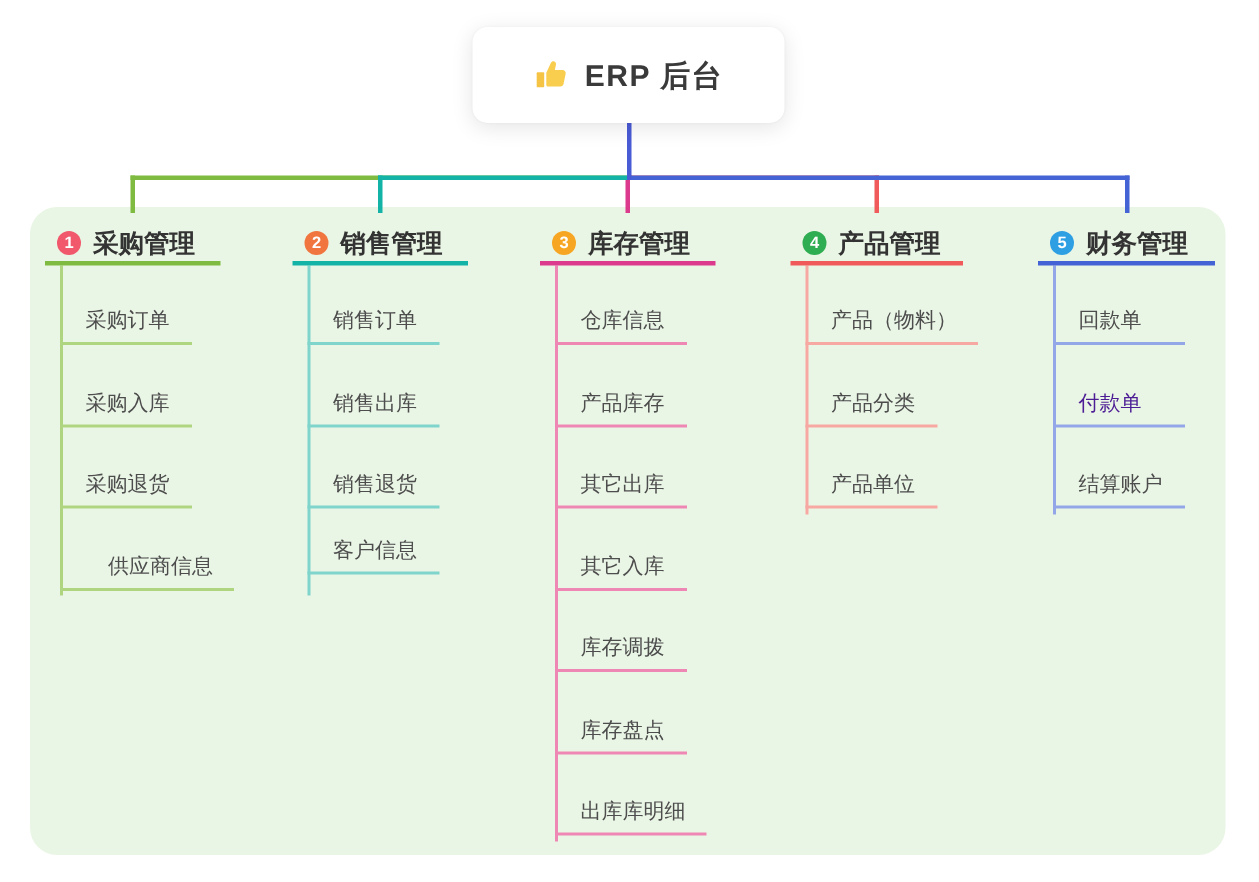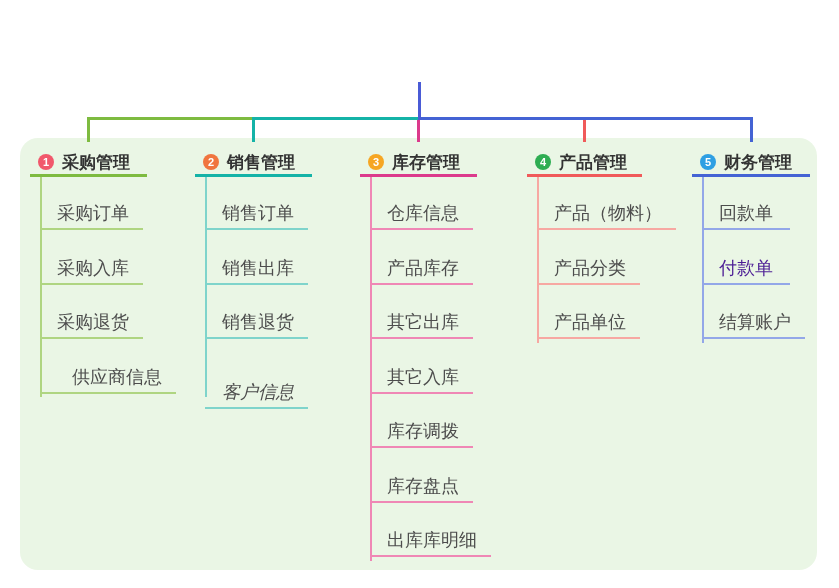--- a/index.html
+++ b/index.html
@@ -24,41 +24,50 @@
     border-bottom:3px solid;z-index:2;cursor:pointer;box-sizing:content-box;}
   .badge{width:16px;height:16px;border-radius:50%;margin-left:8px;color:#fff;font-size:11px;
     line-height:16px;text-align:center;font-weight:600;flex:0 0 auto;}
   .branch-label{margin-left:8px;font-size:17px;font-weight:600;white-space:nowrap;}
 
   .spine{position:absolute;width:2px;z-index:1;}
 
   .child{position:absolute;box-sizing:border-box;height:33px;min-width:88px;
     padding:0 14px 7px 17px;border-bottom:2px solid;display:flex;align-items:flex-end;
     z-index:2;cursor:pointer;white-space:nowrap;}
-  .child span{font-size:18px;line-height:15px;}
+  .child span{font-size:14px;line-height:15px;}
 </style>
 </head>
 <body>
 
 <div id="page">
   <div id="canvas-bg" style="background: rgb(234, 246, 229);"></div>
 
   <div id="lines">
       <div class="line" style="left: 87px; top: 117px; width: 333.5px; height: 3px; background: rgb(126, 187, 64);"></div>
       <div class="line" style="left: 87px; top: 117px; width: 3px; height: 25px; background: rgb(126, 187, 64);"></div>
       <div class="line" style="left: 252px; top: 117px; width: 168.5px; height: 3px; background: rgb(20, 179, 167);"></div>
       <div class="line" style="left: 252px; top: 117px; width: 3px; height: 25px; background: rgb(20, 179, 167);"></div>
       <div class="line" style="left: 417.5px; top: 117px; width: 168.5px; height: 3px; background: rgb(240, 90, 90);"></div>
       <div class="line" style="left: 583px; top: 117px; width: 3px; height: 25px; background: rgb(240, 90, 90);"></div>
       <div class="line" style="left: 417.5px; top: 117px; width: 335px; height: 3px; background: rgb(68, 99, 212);"></div>
       <div class="line" style="left: 749.5px; top: 117px; width: 3px; height: 25px; background: rgb(68, 99, 212);"></div>
       <div class="line" style="left: 417px; top: 120px; width: 3px; height: 22px; background: rgb(220, 58, 140);"></div>
       <div class="line" style="left: 417.5px; top: 82px; width: 3px; height: 38px; background: rgb(74, 91, 214);"></div>
     </div>
 
+  <div id="root-card">
+    <span>
+      <svg width="24" height="24" viewBox="0 0 24 24">
+        <path fill="#F6C445" d="M2.5 10.2h3.6c.4 0 .7.3.7.7v8.6c0 .4-.3.7-.7.7H2.5c-.4 0-.7-.3-.7-.7v-8.6c0-.4.3-.7.7-.7z"></path>
+        <path fill="#F9CE4F" d="M8.2 20.2V10.5l3.1-6.6c.3-.6.9-1 1.6-1 1 0 1.8.8 1.8 1.8 0 .14-.02.28-.05.42l-.75 3.58h5.2c1.3 0 2.3 1.2 2 2.5l-1.4 6.8c-.2 1-1.1 1.7-2.1 1.7H9.2c-.55 0-1-.45-1-1z"></path>
+      </svg>
+    </span>
+    <span class="root-title" style="color: rgb(58, 58, 58);">ERP 后台</span>
+  </div>
 
   <div id="branches">
       <div class="branch-header" style="left: 30px; width: 117px; border-bottom-color: rgb(126, 187, 64);">
         <span class="badge" style="background: rgb(241, 88, 108);">1</span>
         <span class="branch-label" style="color: rgb(51, 51, 51);">采购管理</span>
       </div>
       <div class="spine" style="left: 40px; top: 177px; height: 220px; background: rgb(175, 213, 129);"></div>
       <div class="child" style="left: 40px; top: 197px; border-bottom-color: rgb(175, 213, 129);">
         <span style="color: rgb(77, 77, 77);">采购订单</span>
       </div>
@@ -78,21 +87,21 @@
       <div class="spine" style="left: 205px; top: 177px; height: 220px; background: rgb(127, 212, 203);"></div>
       <div class="child" style="left: 205px; top: 197px; border-bottom-color: rgb(127, 212, 203);">
         <span style="color: rgb(77, 77, 77);">销售订单</span>
       </div>
       <div class="child" style="left: 205px; top: 251.5px; border-bottom-color: rgb(127, 212, 203);">
         <span style="color: rgb(77, 77, 77);">销售出库</span>
       </div>
       <div class="child" style="left: 205px; top: 306px; border-bottom-color: rgb(127, 212, 203);">
         <span style="color: rgb(77, 77, 77);">销售退货</span>
       </div>
-      <div class="child" style="left: 205px; top: 376px; border-bottom-color: rgb(127, 212, 203); font-style: italic;">
+      <div class="child" style="left: 205px; top: 350px; border-bottom-color: rgb(127, 212, 203);">
         <span style="color: rgb(77, 77, 77);">客户信息</span>
       </div>
       <div class="branch-header" style="left: 360px; width: 117px; border-bottom-color: rgb(220, 58, 140);">
         <span class="badge" style="background: rgb(246, 166, 35);">3</span>
         <span class="branch-label" style="color: rgb(51, 51, 51);">库存管理</span>
       </div>
       <div class="spine" style="left: 370px; top: 177px; height: 383.5px; background: rgb(239, 135, 181);"></div>
       <div class="child" style="left: 370px; top: 197px; border-bottom-color: rgb(239, 135, 181);">
         <span style="color: rgb(77, 77, 77);">仓库信息</span>
       </div>

